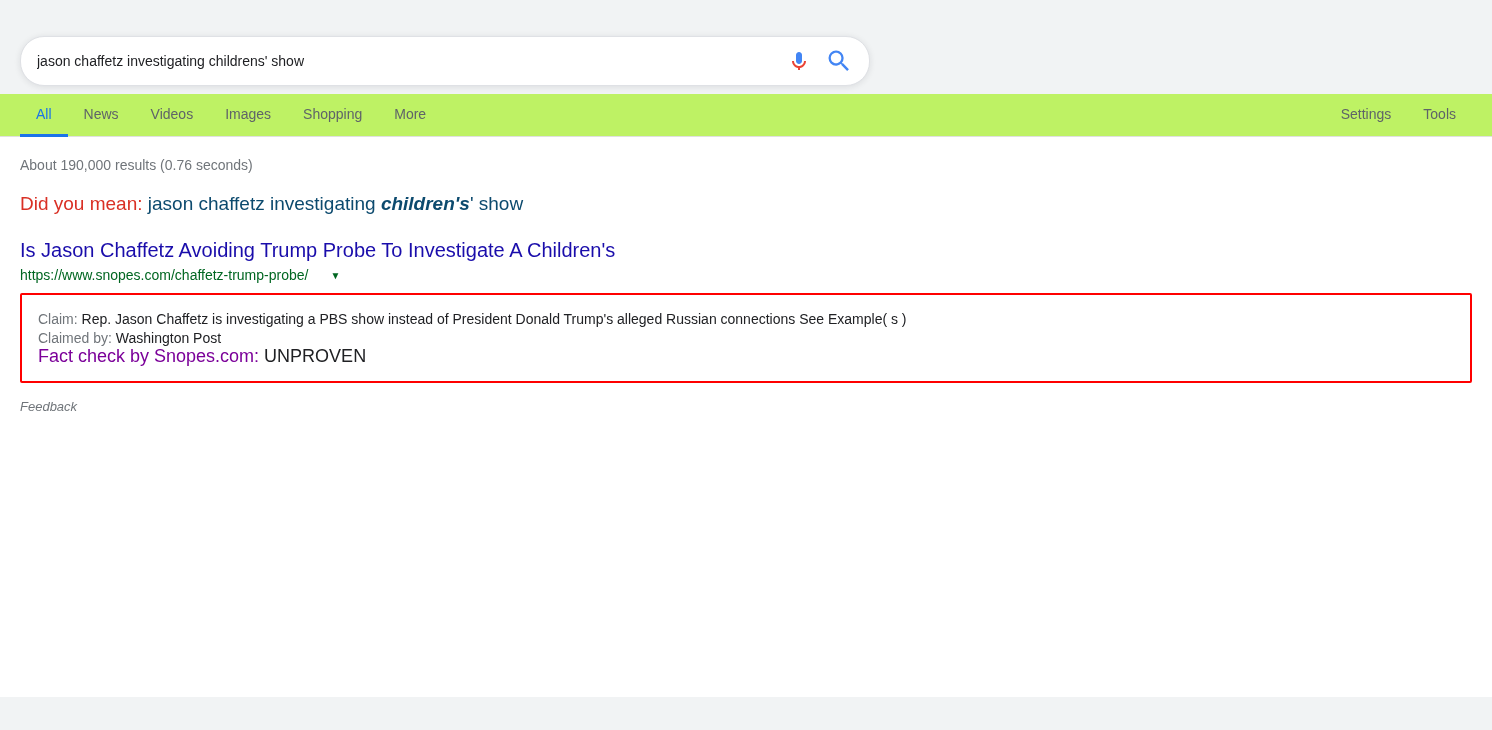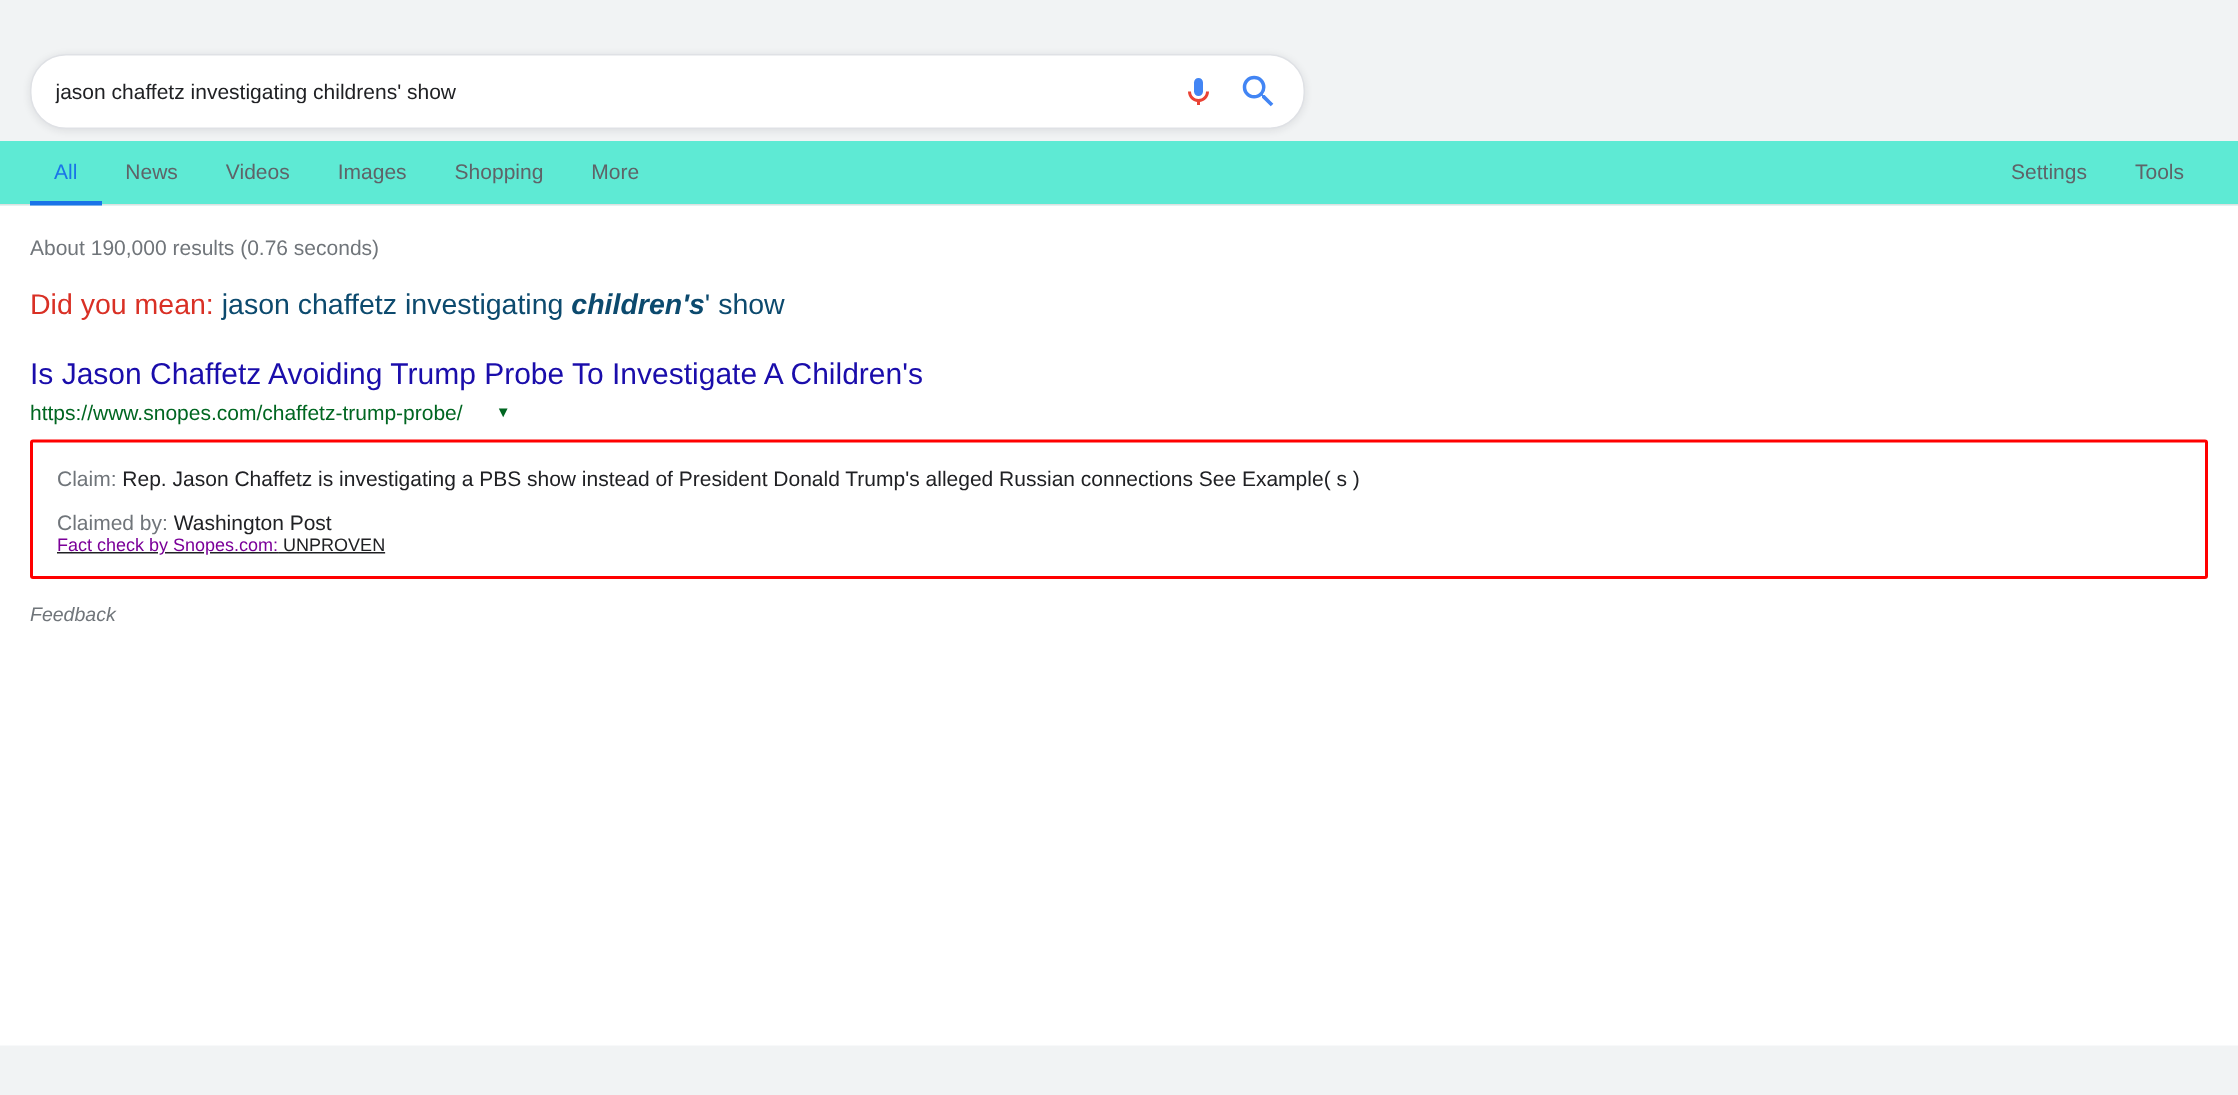--- a/index.html
+++ b/index.html
@@ -44,21 +44,21 @@
       height: 24px;
       cursor: pointer;
     }
     .search-icon-btn {
       width: 28px;
       height: 28px;
       cursor: pointer;
     }
     
     .nav-tabs {
-      background: #5eead4;
+      background: #bef264;
       padding: 0 20px;
       display: flex;
       align-items: center;
       border-bottom: 1px solid #e0e0e0;
       margin-top: 8px;
       gap: 0;
     }
     .nav-tab {
       padding: 12px 16px;
       font-size: 14px;
@@ -128,37 +128,35 @@
     .fact-check-box {
       border: 2px solid red;
       border-radius: 2px;
       padding: 14px 16px;
       margin-bottom: 16px;
       background: #fff;
     }
     .claim-text {
       font-size: 14px;
       color: #202124;
-      margin-bottom: 10px;
       line-height: 1.5;
     }
     .claim-label {
       color: #70757a;
     }
     .claimed-by-text {
       font-size: 14px;
       color: #202124;
     }
     .claimed-by-label {
       color: #70757a;
     }
     .fact-check-text {
-      font-size: 12px;
-      color: #202124;
-      text-decoration: underline;
+      font-size: 18px;
+      color: #202124;
     }
     .fact-check-link {
       color: #7b0099;
       text-decoration: none;
     }
     .feedback-text {
       font-size: 13px;
       color: #70757a;
       font-style: italic;
       margin-top: 6px;

